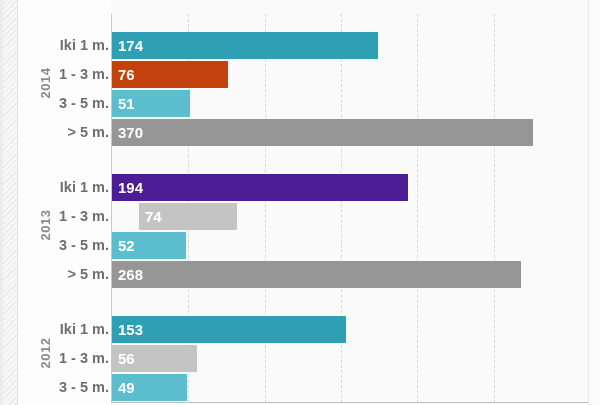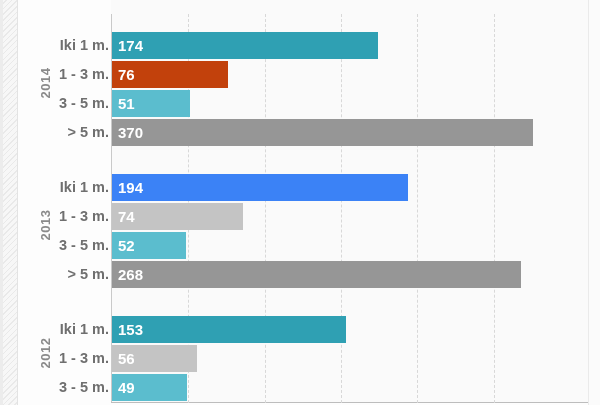--- a/index.html
+++ b/index.html
@@ -188,27 +188,27 @@
             <div class="row-label">&gt; 5 m.</div>
             <div class="bar" style="width: 421.452px; background: rgb(150, 150, 150);">
               <span class="bar-value">370</span>
             </div>
           </div>
         </div>
         <div class="group" style="top: 174px; height: 114px;">
           <div class="year-label" style="top: 48px;">2013</div>
           <div class="row" style="top: 0px;">
             <div class="row-label">Iki 1 m.</div>
-            <div class="bar" style="width: 296.238px; background: #3b82f6;">
+            <div class="bar" style="width: 296.238px; background: #4c1d95;">
               <span class="bar-value">194</span>
             </div>
           </div>
           <div class="row" style="top: 29px;">
             <div class="row-label">1 - 3 m.</div>
-            <div class="bar" style="width: 131px; background: rgb(196, 196, 196);">
+            <div class="bar" style="width: 98px; background: rgb(196, 196, 196); margin-left: 27px;">
               <span class="bar-value">74</span>
             </div>
           </div>
           <div class="row" style="top: 58px;">
             <div class="row-label">3 - 5 m.</div>
             <div class="bar" style="width: 74px; background: rgb(91, 189, 206);">
               <span class="bar-value">52</span>
             </div>
           </div>
           <div class="row" style="top: 87px;">

